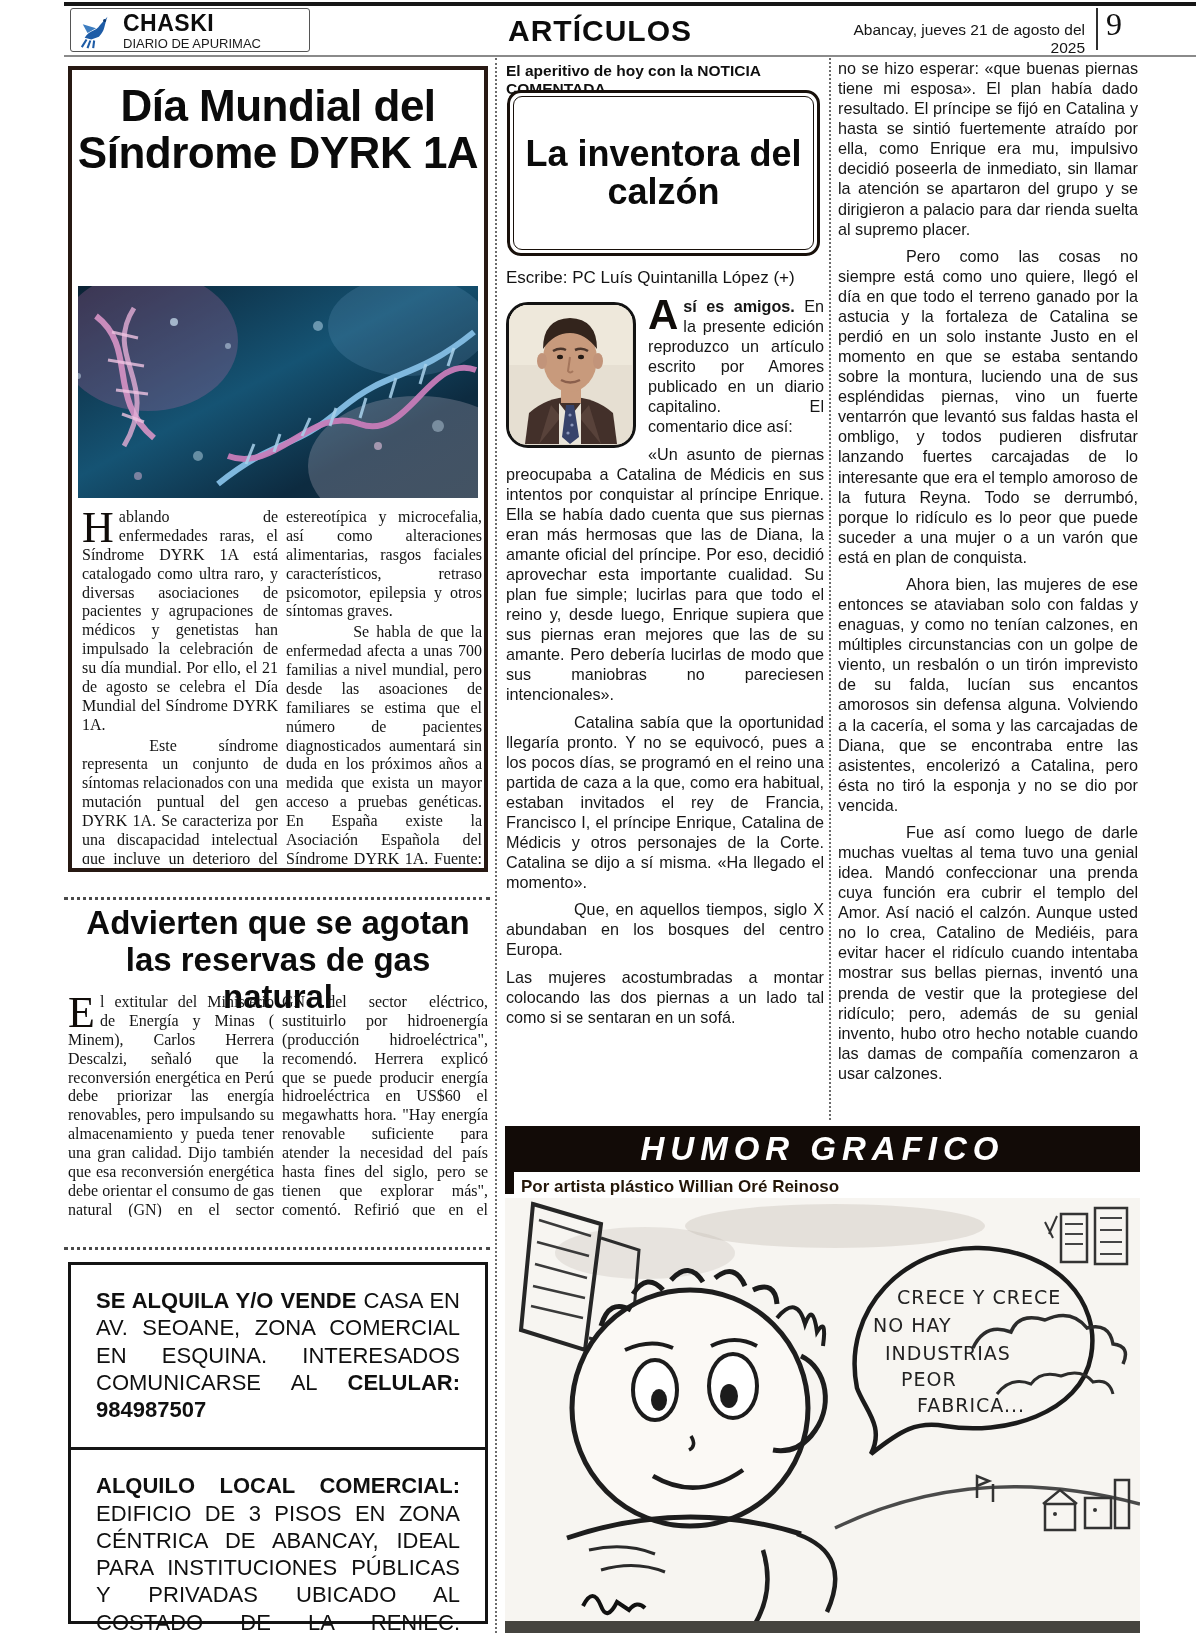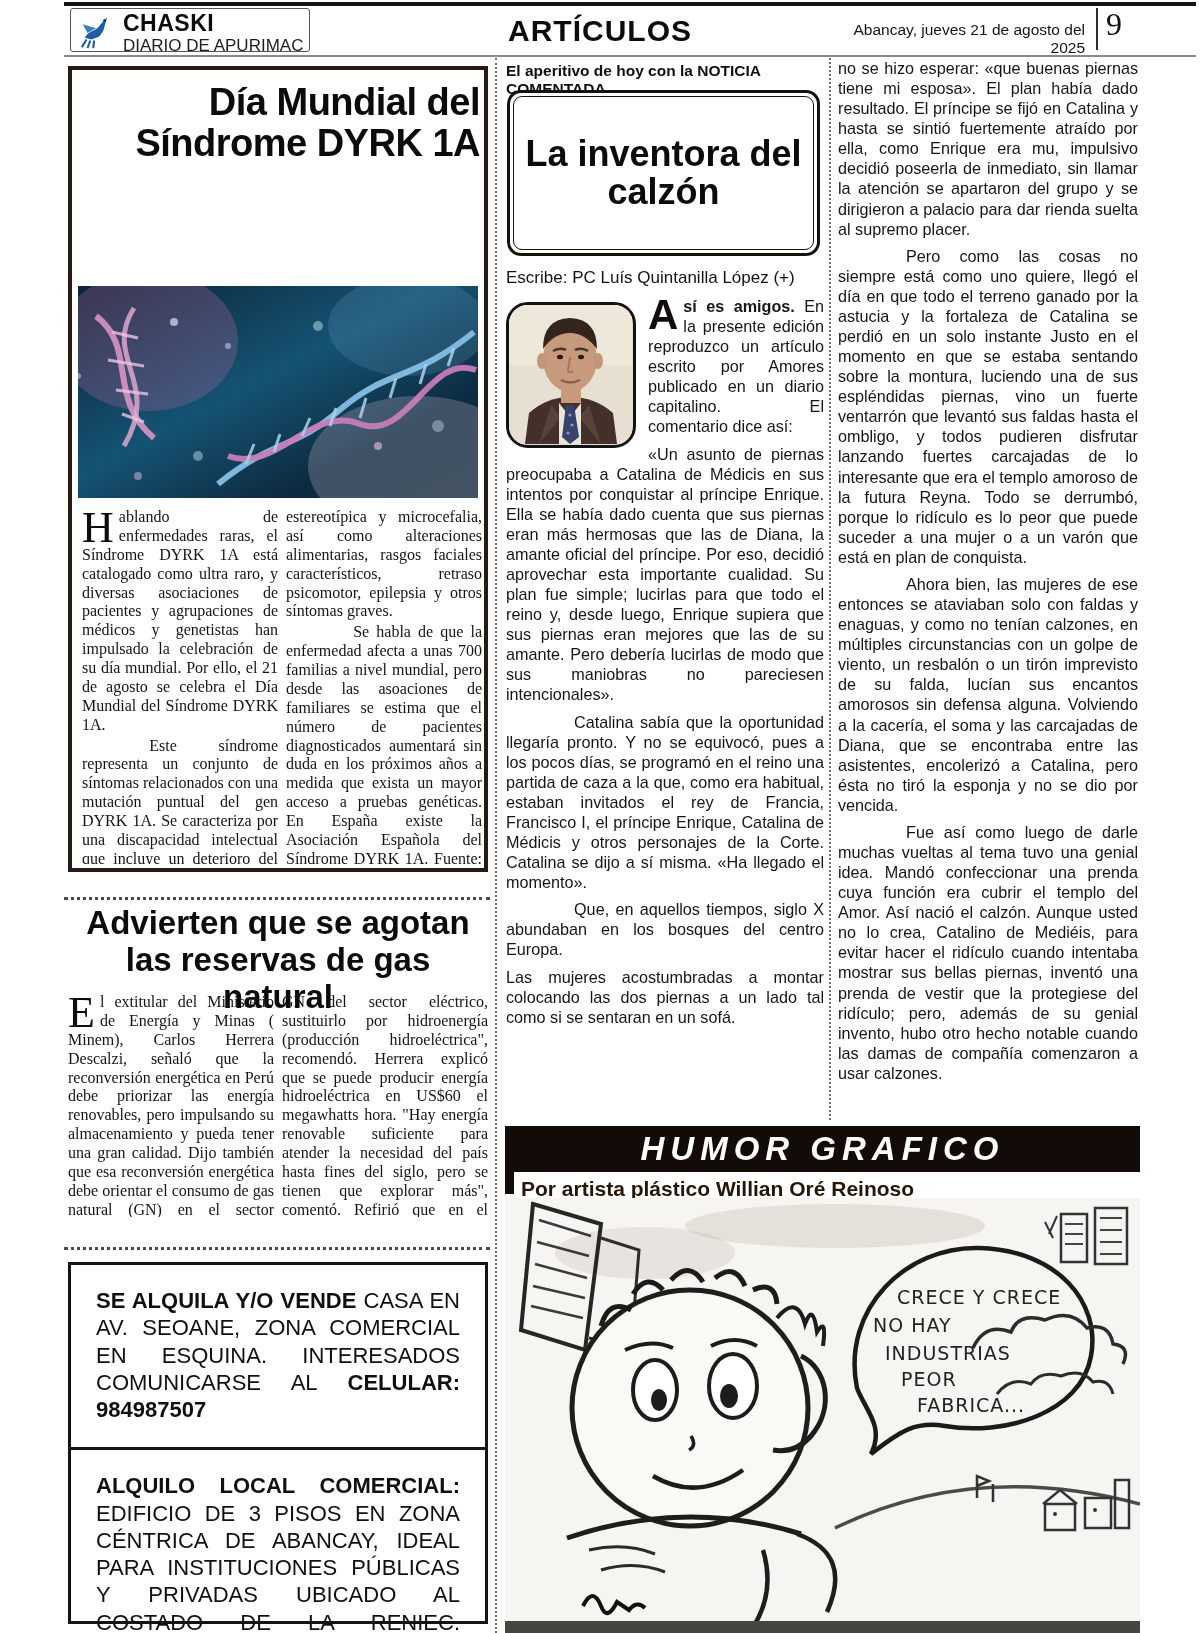--- a/index.html
+++ b/index.html
@@ -14,29 +14,29 @@
   .sans.col p{margin:0 0 7px 0;}
   .ind{text-indent:4.2em;}
   .dc{float:left;font-family:"Liberation Serif",serif;font-size:44px;line-height:35px;padding:2px 5px 0 0;color:#100c09;}
   .dcs{font-family:"Liberation Sans",sans-serif;font-weight:bold;font-size:42px;line-height:33px;}
   .vdots{position:absolute;width:0;border-left:2px dotted #6b6b6b;}
   .hdots{position:absolute;height:0;border-top:3px dotted #4a4a4a;}
   
   .topline{left:64px;top:2px;width:1132px;height:4px;background:#161616;}
   .logo-box{left:70px;top:8px;width:240px;height:44px;border:1.5px solid #555;border-radius:3px;}
   .brand{position:absolute;left:52px;top:1px;font-size:23px;font-weight:bold;letter-spacing:.5px;color:#0d0d0d;}
-  .brand-sub{position:absolute;left:52px;top:27px;font-size:17px;color:#1c1c1c;}
+  .brand-sub{position:absolute;left:52px;top:27px;font-size:13px;color:#1c1c1c;}
   .section-title{left:420px;top:14px;width:360px;text-align:center;font-size:30px;font-weight:bold;letter-spacing:1px;color:#0c0c0c;}
   .date{left:845px;top:21px;width:240px;text-align:right;font-size:15.5px;color:#141414;}
   .head-vline{left:1096px;top:8px;width:2px;height:42px;background:#2f2f2f;}
   .pagenum{left:1106px;top:6px;width:70px;font-family:"Liberation Serif",serif;font-size:32px;color:#111;}
   .headrule{left:64px;top:55px;width:1132px;height:1.5px;background:#8a8a8a;}
   
   .dyrk-box{left:68px;top:66px;width:420px;height:806px;border:4px solid #271913;background:#fff;}
-  .dyrk-title{margin:12px 4px 0;font-size:38px;line-height:1.07;font-weight:bold;text-align:right;letter-spacing:-.5px;color:#0b0b0b;}
+  .dyrk-title{margin:12px 4px 0;font-size:44px;line-height:1.07;font-weight:bold;text-align:center;letter-spacing:-.5px;color:#0b0b0b;}
   .dna{position:absolute;left:6px;top:216px;width:400px;height:212px;}
   .dyrk-col{top:438px;height:356px;font-size:16px;line-height:1.18;color:#141414;}
   
   .gas-title{left:68px;top:905px;width:420px;text-align:center;font-size:33px;line-height:1.12;font-weight:bold;color:#0c0c0c;}
   .gas-col{top:993px;height:224px;font-size:16px;line-height:1.18;color:#141414;}
   
   .avisos{left:68px;top:1262px;width:420px;height:362px;border:3px solid #141414;background:#fff;}
   .av-head{height:54px;background:#170e08;color:#fff;display:flex;align-items:center;justify-content:center;
            font-family:"Liberation Serif",serif;font-weight:bold;font-size:32px;letter-spacing:1.5px;
            text-shadow:1px 1px 0 #000,-1px -1px 0 #6d5a46;}
@@ -48,21 +48,21 @@
   .cz-titlebox{left:507px;top:90px;width:313px;height:166px;border:3.5px solid #18100a;border-radius:14px;padding:3px;background:#fff;}
   .cz-titlein{border:1.5px solid #18100a;border-radius:9px;height:100%;display:flex;align-items:center;justify-content:center;
               text-align:center;font-size:36px;font-weight:bold;line-height:1.05;color:#0b0b0b;}
   .byline{left:506px;top:268px;width:322px;font-size:17px;color:#131313;}
   .cz-col{font-size:16.2px;line-height:1.24;color:#151515;}
   .photo{float:left;width:130px;height:146px;border:3.5px solid #131313;border-radius:22px;margin:6px 12px 4px 0;overflow:hidden;background:#e3dccf;}
   
   .hm-banner{left:505px;top:1126px;width:635px;height:46px;background:#120b07;color:#fff;display:flex;align-items:center;justify-content:center;
              font-size:33px;font-style:italic;font-weight:bold;letter-spacing:6px;}
   .hm-notch{left:505px;top:1126px;width:9px;height:68px;background:#120b07;}
-  .hm-credit{left:521px;top:1177px;width:600px;font-size:21px;font-weight:bold;color:#241608;}
+  .hm-credit{left:521px;top:1177px;width:600px;font-size:17px;font-weight:bold;color:#241608;}
   .cartoon{left:505px;top:1198px;width:635px;height:435px;background:#f7f5f1;}
 </style>
 </head>
 <body>
 
 <div class="page">
 
   <div class="abs topline"></div>
   <div class="abs logo-box">
     <svg class="abs" style="left:7px;top:3px" width="38" height="38" viewBox="0 0 40 40">

